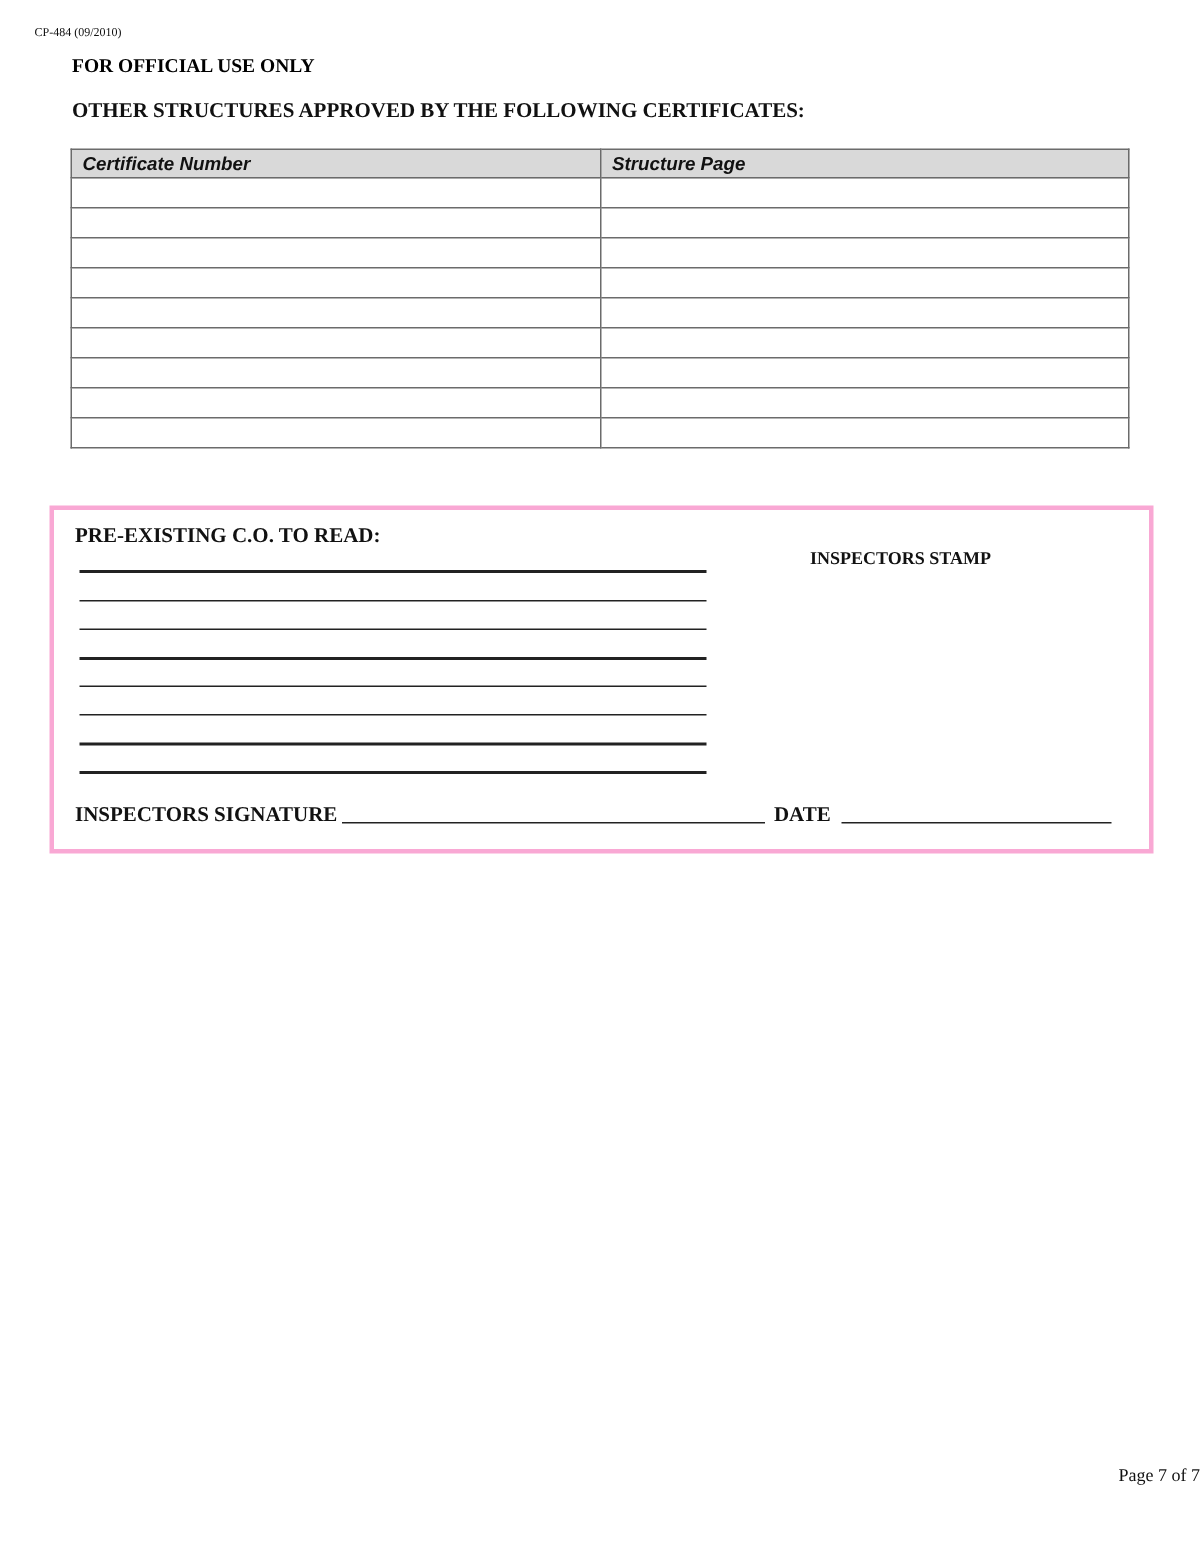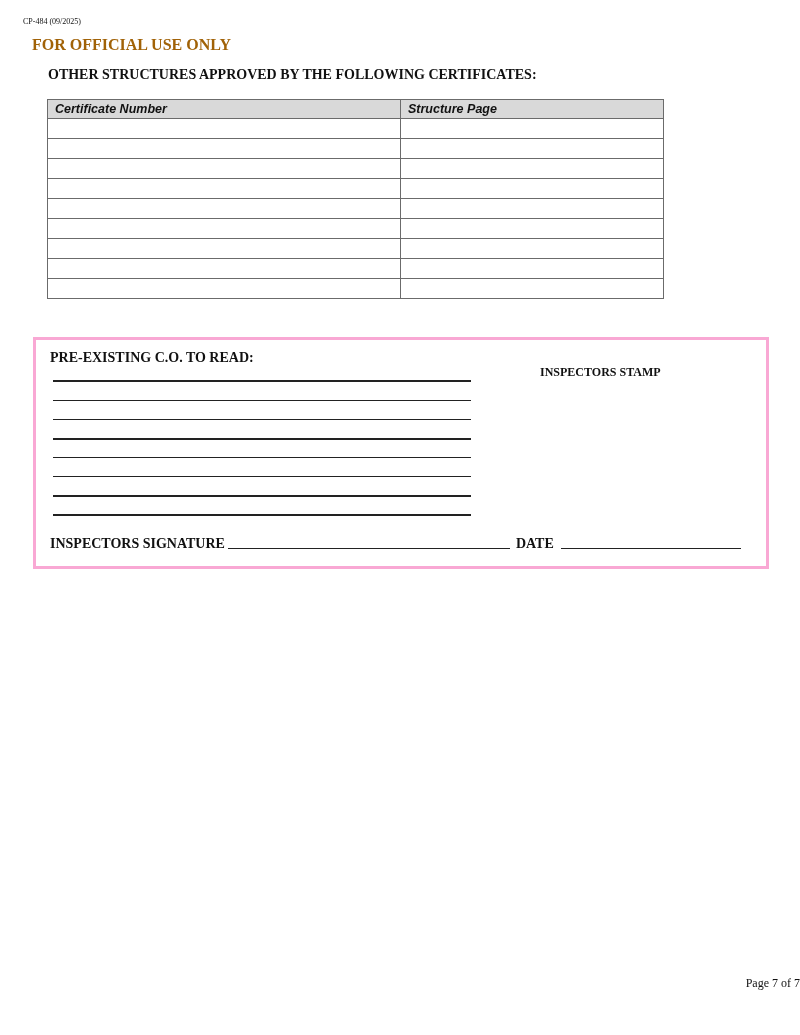--- a/index.html
+++ b/index.html
@@ -1,37 +1,37 @@
 <!DOCTYPE html>
 <html><head>
 <meta charset="utf-8">
 <style>
   html, body { margin: 0; padding: 0; background: #ffffff; }
   body { width: 800px; height: 1035px; position: relative; overflow: hidden; font-family: "Liberation Serif", serif; color: #111; }
   .form-code { position: absolute; left: 23px; top: 17px; font-size: 8px; }
-  .official { position: absolute; left: 32px; top: 36px; font-size: 16px; font-weight: bold; color: #a16207; }
+  .official { position: absolute; left: 48px; top: 36px; font-size: 13px; font-weight: bold; color: #000000; }
   .section-title { position: absolute; left: 48px; top: 67px; font-size: 14px; font-weight: bold; font-family: Liberation Serif, serif; }
-  table.certs { position: absolute; left: 47px; top: 99px; width: 617px; border-collapse: collapse; }
+  table.certs { position: absolute; left: 47px; top: 99px; width: 706px; border-collapse: collapse; }
   table.certs th, table.certs td { border: 1px solid #6b6b6b; height: 19px; padding: 0 7px; }
   table.certs th { background: #d9d9d9; text-align: left; font-family: "Liberation Sans", sans-serif; font-style: italic; font-weight: bold; font-size: 12.5px; height: 18px; }
   table.certs th.c1, table.certs td.c1 { width: 338px; }
   .box { position: absolute; left: 33px; top: 337px; width: 736px; height: 232px; border: 3px solid #f9a8d4; box-sizing: border-box; }
   .pre-title { position: absolute; left: 14px; top: 10px; font-size: 14px; font-weight: bold; }
   .stamp { position: absolute; left: 504px; top: 25px; font-size: 12px; font-weight: bold; }
   .line { position: absolute; left: 17px; width: 418px; border-top: 1px solid #222; }
   .line.thick { border-top: 2px solid #222; }
   .sig-row { position: absolute; left: 14px; top: 196px; font-size: 14px; font-weight: bold; display: flex; align-items: flex-end; }
   .sig-blank { display: inline-block; width: 282px; border-bottom: 1.5px solid #222; margin: 0 6px 3px 3px; height: 1px; }
   .date-blank { display: inline-block; width: 180px; border-bottom: 1.5px solid #222; margin: 0 0 3px 7px; height: 1px; }
   .page-num { position: absolute; left: 0; width: 800px; top: 976px; text-align: right; font-size: 12px; }
 </style>
 </head>
 <body>
 
-<div class="form-code">CP-484 (09/2025)</div>
+<div class="form-code">CP-484 (09/2010)</div>
 <div class="official">FOR OFFICIAL USE ONLY</div>
 <div class="section-title">OTHER STRUCTURES APPROVED BY THE FOLLOWING CERTIFICATES:</div>
 
 <table class="certs">
   <thead>
     <tr>
       <th class="c1">Certificate Number</th>
       <th>Structure Page</th>
     </tr>
   </thead>

